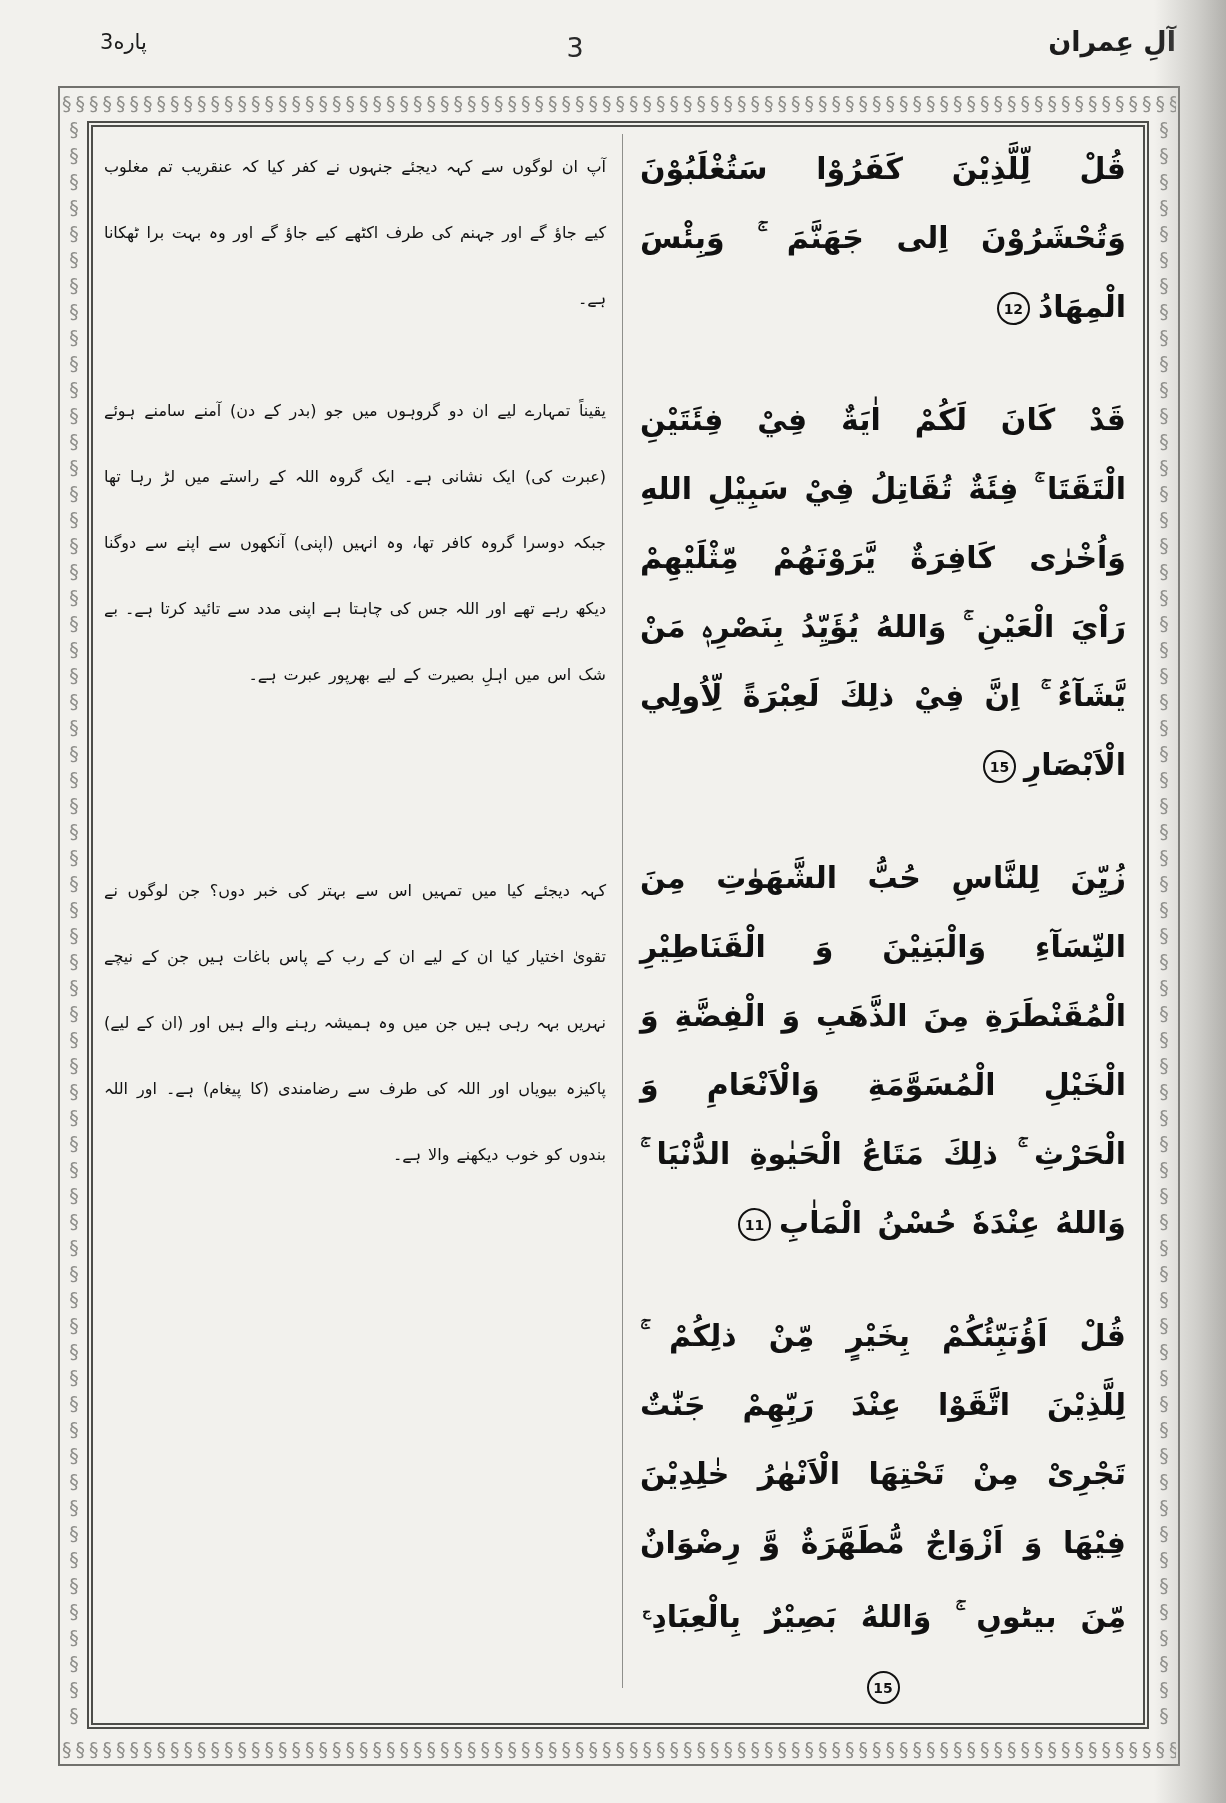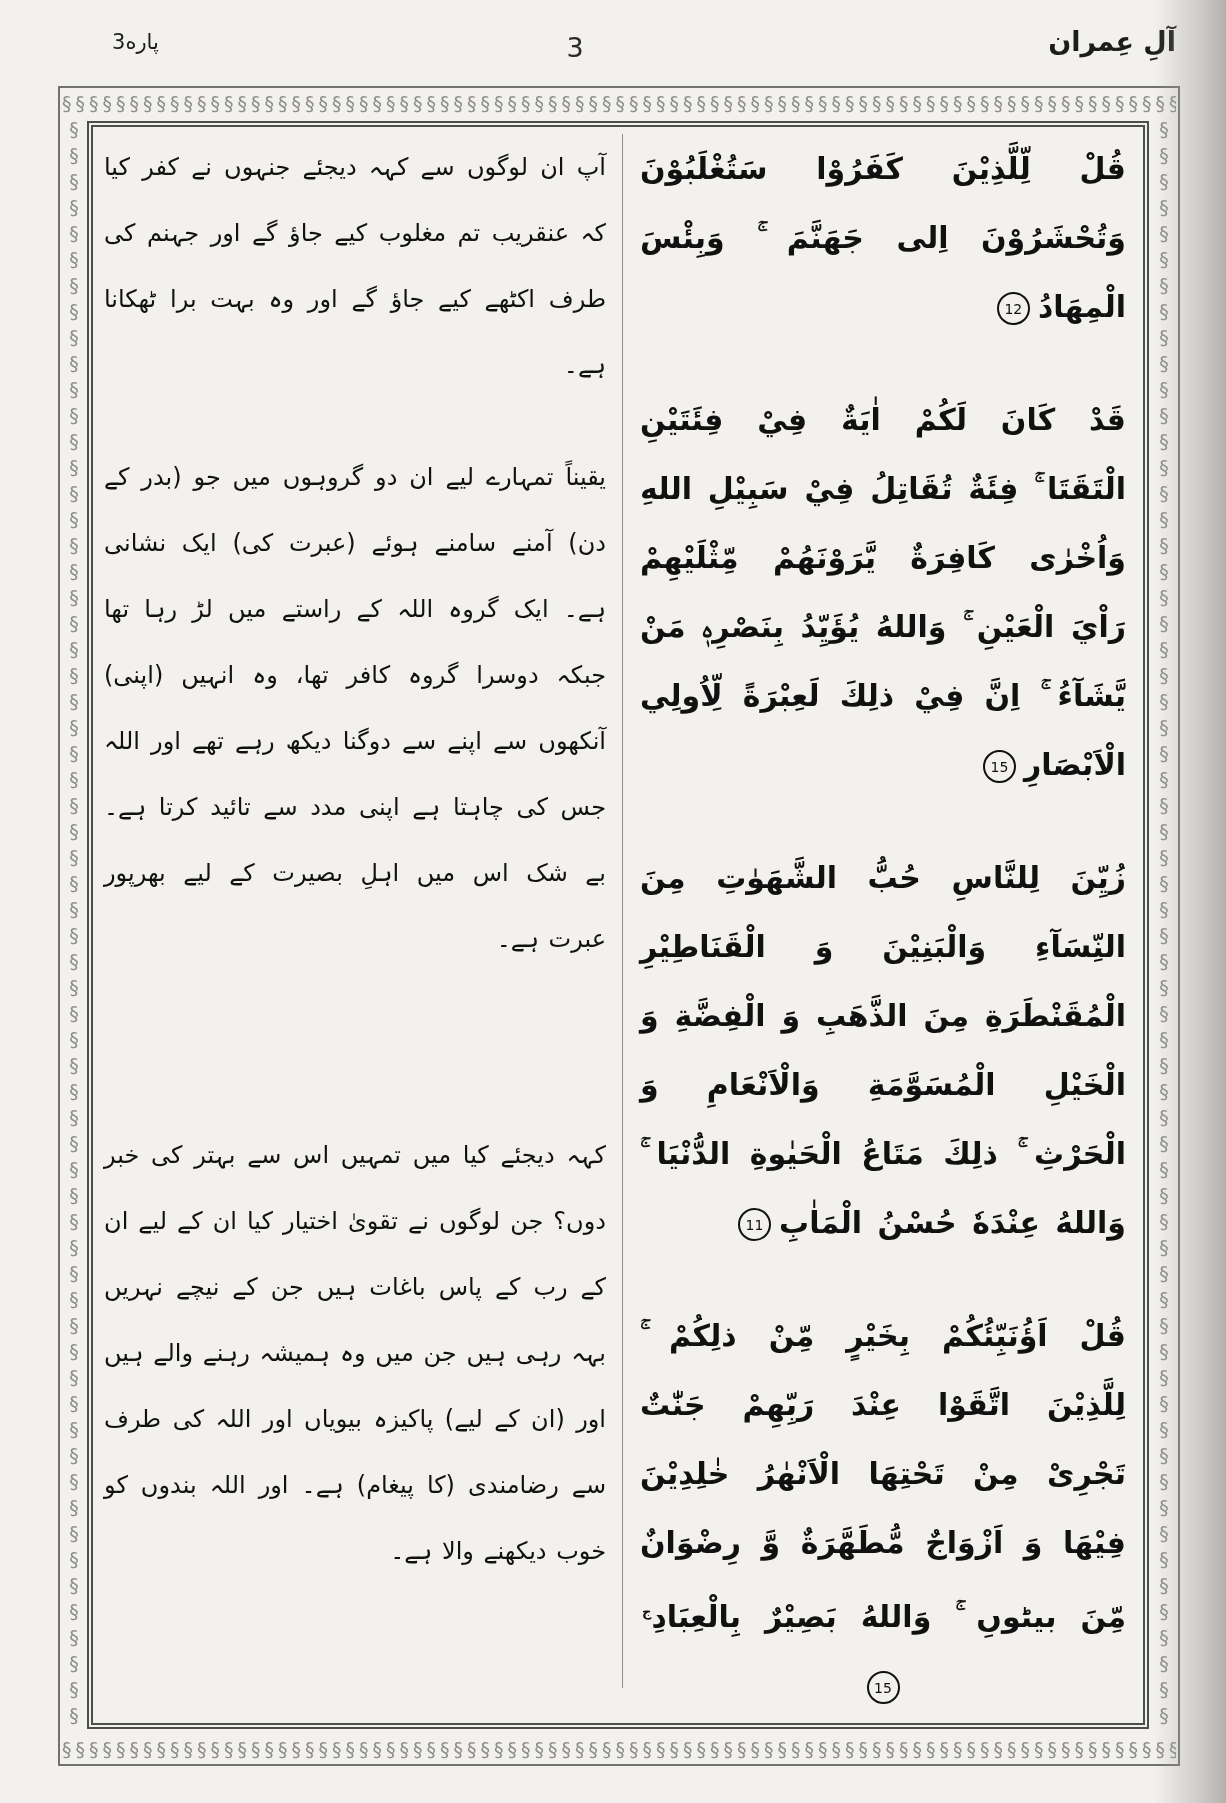--- a/index.html
+++ b/index.html
@@ -9,21 +9,21 @@
   }
   .page{
     position:relative;
     width:1226px;height:1803px;
     background:#f2f1ed;
     overflow:hidden;
     direction:ltr; 
   }
   
   .head-parah{
-    position:absolute;left:112px;top:30px;
+    position:absolute;left:100px;top:30px;
     font-size:21px;color:#1c1c1c;direction:rtl;
     letter-spacing:0.5px;
   }
   .head-pageno{
     position:absolute;left:0;right:76px;top:32px;
     text-align:center;font-size:27px;color:#2a2a2a;
   }
   .head-surah{
     position:absolute;right:50px;top:26px;
     font-size:27px;font-weight:bold;color:#1c1c1c;direction:rtl;
@@ -64,38 +64,38 @@
     background:#8f8f8b;
   }
   
   .col{
     position:absolute;top:134px;
     direction:rtl;
     color:#111;
   }
   .col-urdu{
     left:104px;width:502px;height:1560px;
-    font-size:24px;line-height:66px;
+    font-size:16px;line-height:66px;
     text-align:justify;word-spacing:2px;
   }
   .col-arabic{
     left:640px;width:486px;height:1560px;
     font-size:30px;font-weight:bold;line-height:69px;
     text-align:justify;word-spacing:5px;
   }
   .uverse{margin:0 0 46px 0;}
   .uverse.gap-big{margin-top:150px;}
   .averse{margin:0 0 44px 0;}
   .averse.center-last{text-align-last:center;}
   
   .vnum{
     display:inline-flex;align-items:center;justify-content:center;
     width:29px;height:29px;
     border:2px solid #111;border-radius:50%;
-    font-size:14px;font-weight:normal;line-height:1;
+    font-size:14px;font-weight:bold;line-height:1;
     font-family:"DejaVu Sans",sans-serif;
     margin:0 8px;vertical-align:middle;
     direction:ltr;
   }
   .pause-mark{
     font-size:13px;vertical-align:super;
     margin-left:2px;font-weight:bold;
   }
   
   .edge-shadow{

